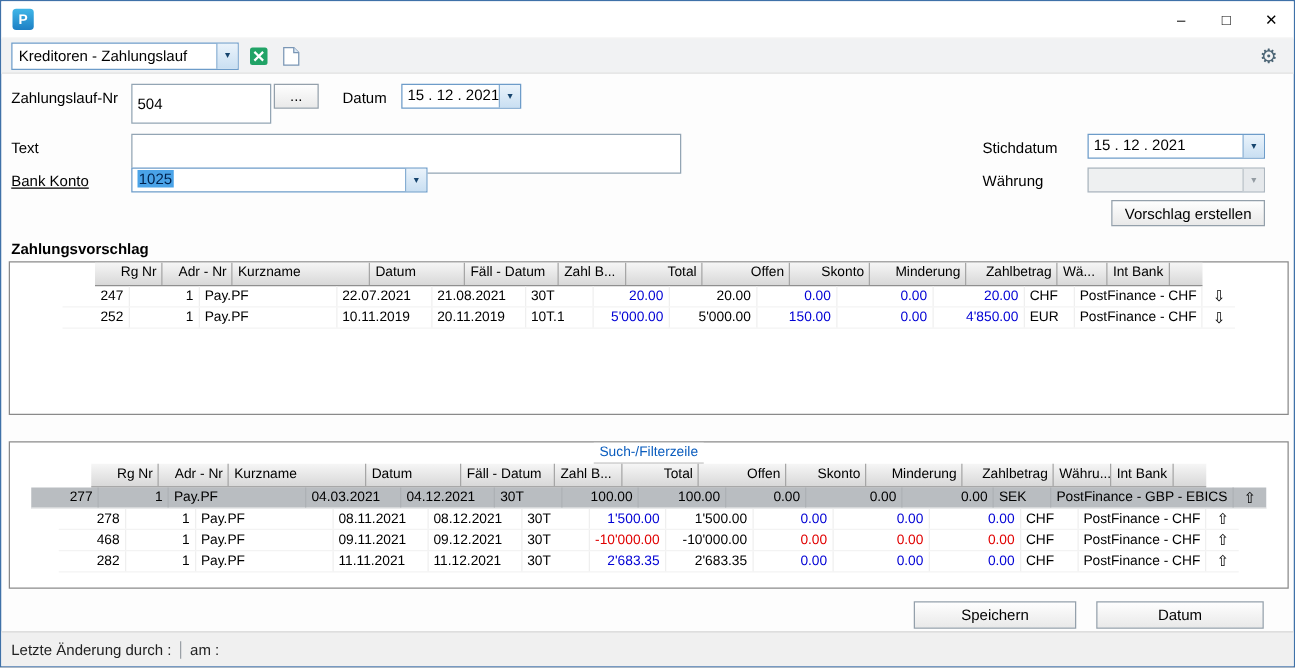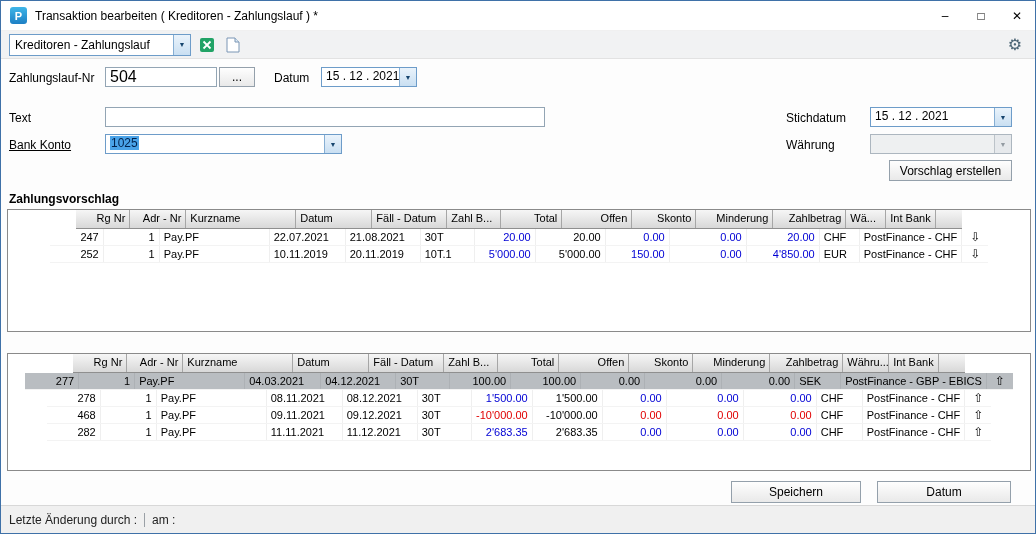--- a/index.html
+++ b/index.html
@@ -28,22 +28,22 @@
   .tb-combo .combo-val { flex:1; padding:0 5px; overflow:hidden; white-space:nowrap; }
   .combo-btn { flex:0 0 17px; height:100%; display:flex; align-items:center; justify-content:center;
                font-size:7px; color:#17456e; background:linear-gradient(#eaf3fb,#c9dff2);
                border-left:1px solid #86aed3; }
   .tb-icon { width:20px; height:20px; margin-left:6px; display:flex; align-items:center; justify-content:center; }
   .gear { margin-left:auto; font-size:16px; color:#4c6575; width:24px; text-align:center; }
 
   
   .lbl { position:absolute; height:16px; white-space:nowrap; }
   .lbl.u { text-decoration:underline; }
-  .tbox { position:absolute; height:20px; border:1px solid #93a5b4; background:#fff;
-          font-family:"Liberation Sans", sans-serif; font-size:16px; padding:1px 4px; }
+  .tbox { position:absolute; height:32px; border:1px solid #93a5b4; background:#fff;
+          font-family:"Liberation Sans", sans-serif; font-size:12px; padding:1px 4px; }
   .btn3d { position:absolute; background:linear-gradient(#fefefe,#e9e9e9); border:1px solid #94a0ab;
            font-family:"Liberation Sans", sans-serif; font-size:12px; text-align:center; cursor:default;
            display:flex; align-items:center; justify-content:center; }
   .combo { position:absolute; height:20px; background:#fff; border:1px solid #6d9cc9;
            display:flex; align-items:stretch; }
   .combo .combo-val { flex:1; padding:1px 4px; font-size:12px; overflow:hidden; white-space:nowrap; }
   .combo.disabled { background:#eef0f1; border-color:#acb6bf; }
   .combo.disabled .combo-btn { background:#e6e9ec; color:#939ba2; border-left-color:#bcc3c9; }
   .sel-hl { background:#4aa3e8; color:#00224d; padding:0 1px; }
 
@@ -74,21 +74,20 @@
 
   svg { display:block; }
 </style>
 </head>
 <body>
 
 <div class="window">
 
   <div class="titlebar">
     <div class="app-icon">P</div>
-    <div class="title-text">Transaktion bearbeiten ( Kreditoren - Zahlungslauf ) *</div>
     <div class="win-btns">
       <div class="win-btn">–</div>
       <div class="win-btn">□</div>
       <div class="win-btn">✕</div>
     </div>
   </div>
 
   <div class="toolbar">
     <div class="tb-combo">
       <div class="combo-val">Kreditoren - Zahlungslauf</div>
@@ -186,20 +185,21 @@
         <div class="tcell aright" style="flex: 0 0 77px; color: rgb(0, 0, 212);">0.00</div>
         <div class="tcell aright" style="flex: 0 0 73px; color: rgb(0, 0, 212);">4'850.00</div>
         <div class="tcell" style="flex: 0 0 40px;">EUR</div>
         <div class="tcell" style="flex: 1 1 auto;">PostFinance - CHF</div>
         <div class="tcell mcell" style="flex: 0 0 26px;">⇩</div>
       </div>
     </div>
 
   <div class="section-title" style="top:350px;margin-top:46px;">Offene Rechnungen</div>
   <div class="dtable" style="top:352px; height:118px;">
+      <div class="filter-row">Such-/Filterzeile</div>
       <div class="trow thead">
         <div class="hcell aright" style="flex: 0 0 54px;">Rg Nr</div>
         <div class="hcell aright" style="flex: 0 0 56px;">Adr - Nr</div>
         <div class="hcell" style="flex: 0 0 110px;">Kurzname</div>
         <div class="hcell" style="flex: 0 0 76px;">Datum</div>
         <div class="hcell" style="flex: 0 0 75px;">Fäll - Datum</div>
         <div class="hcell" style="flex: 0 0 54px;">Zahl B...</div>
         <div class="hcell aright" style="flex: 0 0 61px;">Total</div>
         <div class="hcell aright" style="flex: 0 0 70px;">Offen</div>
         <div class="hcell aright" style="flex: 0 0 64px;">Skonto</div>

